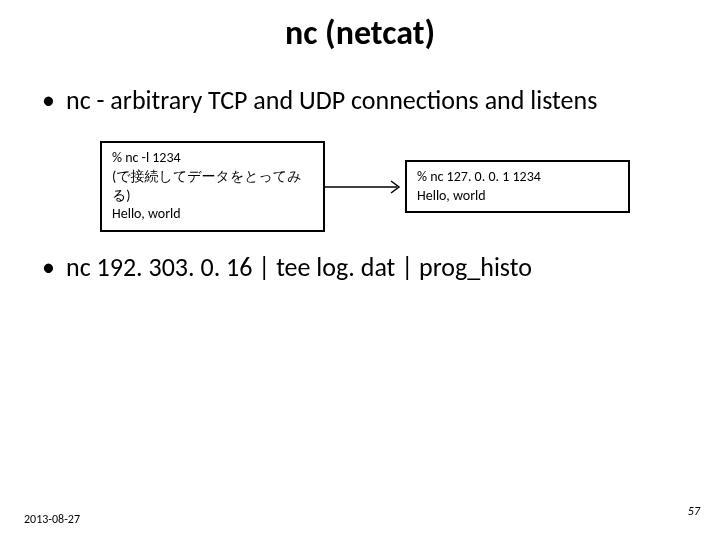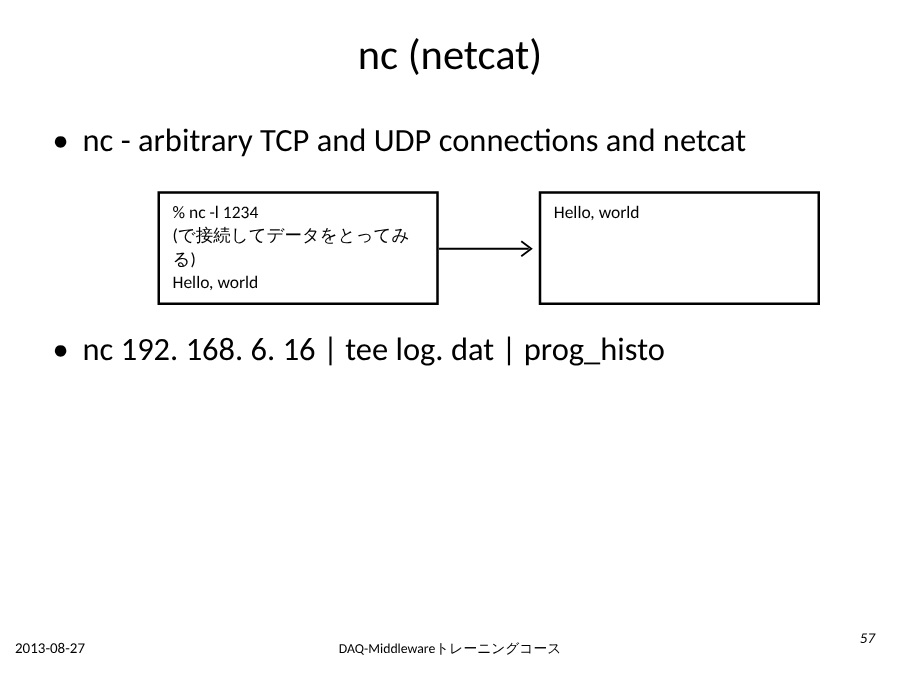--- a/index.html
+++ b/index.html
@@ -14,22 +14,22 @@
   }
   .slide {
     position: relative;
     width: 720px;
     height: 540px;
     box-sizing: border-box;
   }
   .title {
     text-align: center;
     font-size: 34px;
-    padding-top: 24px;
-    font-weight: 400;
+    padding-top: 12px;
+    font-weight: 700;
   }
   .body {
     padding: 26px 42px 0 42px;
   }
   ul.top {
     list-style: none;
     margin: 0;
     padding: 0;
   }
   ul.top > li {
@@ -40,21 +40,22 @@
   }
   ul.top > li::before {
     content: "•";
     display: inline-block;
     width: 24px;
     flex-shrink: 0;
     font-size: 26px;
   }
   .boxes-row {
     display: flex;
-    margin: 24px 0 20px 84px;
+    align-items: center;
+    margin: 24px 0 20px 58px;
   }
   .codebox {
     border: 2px solid #000;
     padding: 6px 10px;
     font-size: 14px;
     line-height: 1.35;
     font-family: Calibri, Arial, sans-serif;
     box-sizing: border-box;
   }
   .codebox.left  { width: 225px; }
@@ -64,21 +65,21 @@
     display: flex;
     align-items: center;
     justify-content: center;
   }
   .arrow-svg {
     width: 80px;
     height: 20px;
   }
   .footer-date {
     position: absolute;
-    left: 12px;
+    left: 24px;
     bottom: 14px;
     font-size: 12px;
   }
   .footer-center {
     position: absolute;
     left: 0;
     right: 0;
     bottom: 14px;
     text-align: center;
     font-size: 11px;
@@ -96,50 +97,50 @@
 <body>
 
 <div class="slide">
 
   <div class="title">nc (netcat)</div>
 
   <div class="body">
 
     <ul class="top">
       <li>
-        <span>nc - arbitrary TCP and UDP connections and netcat</span>
+        <span>nc - arbitrary TCP and UDP connections and listens</span>
       </li>
     </ul>
 
     <div class="boxes-row">
 
       <div class="codebox left">
         <div>% nc   -l   1234</div>
         <div>(で接続してデータをとってみる)</div>
         <div>Hello, world</div>
       </div>
 
       <div class="arrow-gap">
         <svg class="arrow-svg" viewBox="0 0 80 20">
           <line x1="0" y1="10" x2="72" y2="10" stroke="#000" stroke-width="1.5"></line>
           <polyline points="66,4 74,10 66,16" fill="none" stroke="#000" stroke-width="1.5"></polyline>
         </svg>
       </div>
 
       <div class="codebox right">
+        <div>% nc   127. 0. 0. 1   1234</div>
         <div>Hello, world</div>
       </div>
 
     </div>
 
     <ul class="top">
       <li>
-        <span>nc 192. 168. 6. 16 | tee log. dat | prog_histo</span>
+        <span>nc 192. 303. 0. 16 | tee log. dat | prog_histo</span>
       </li>
     </ul>
 
   </div>
 
   <div class="footer-date">2013-08-27</div>
-  <div class="footer-center">DAQ-Middlewareトレーニングコース</div>
   <div class="footer-page">57</div>
 
 </div>
 
 </body></html>

